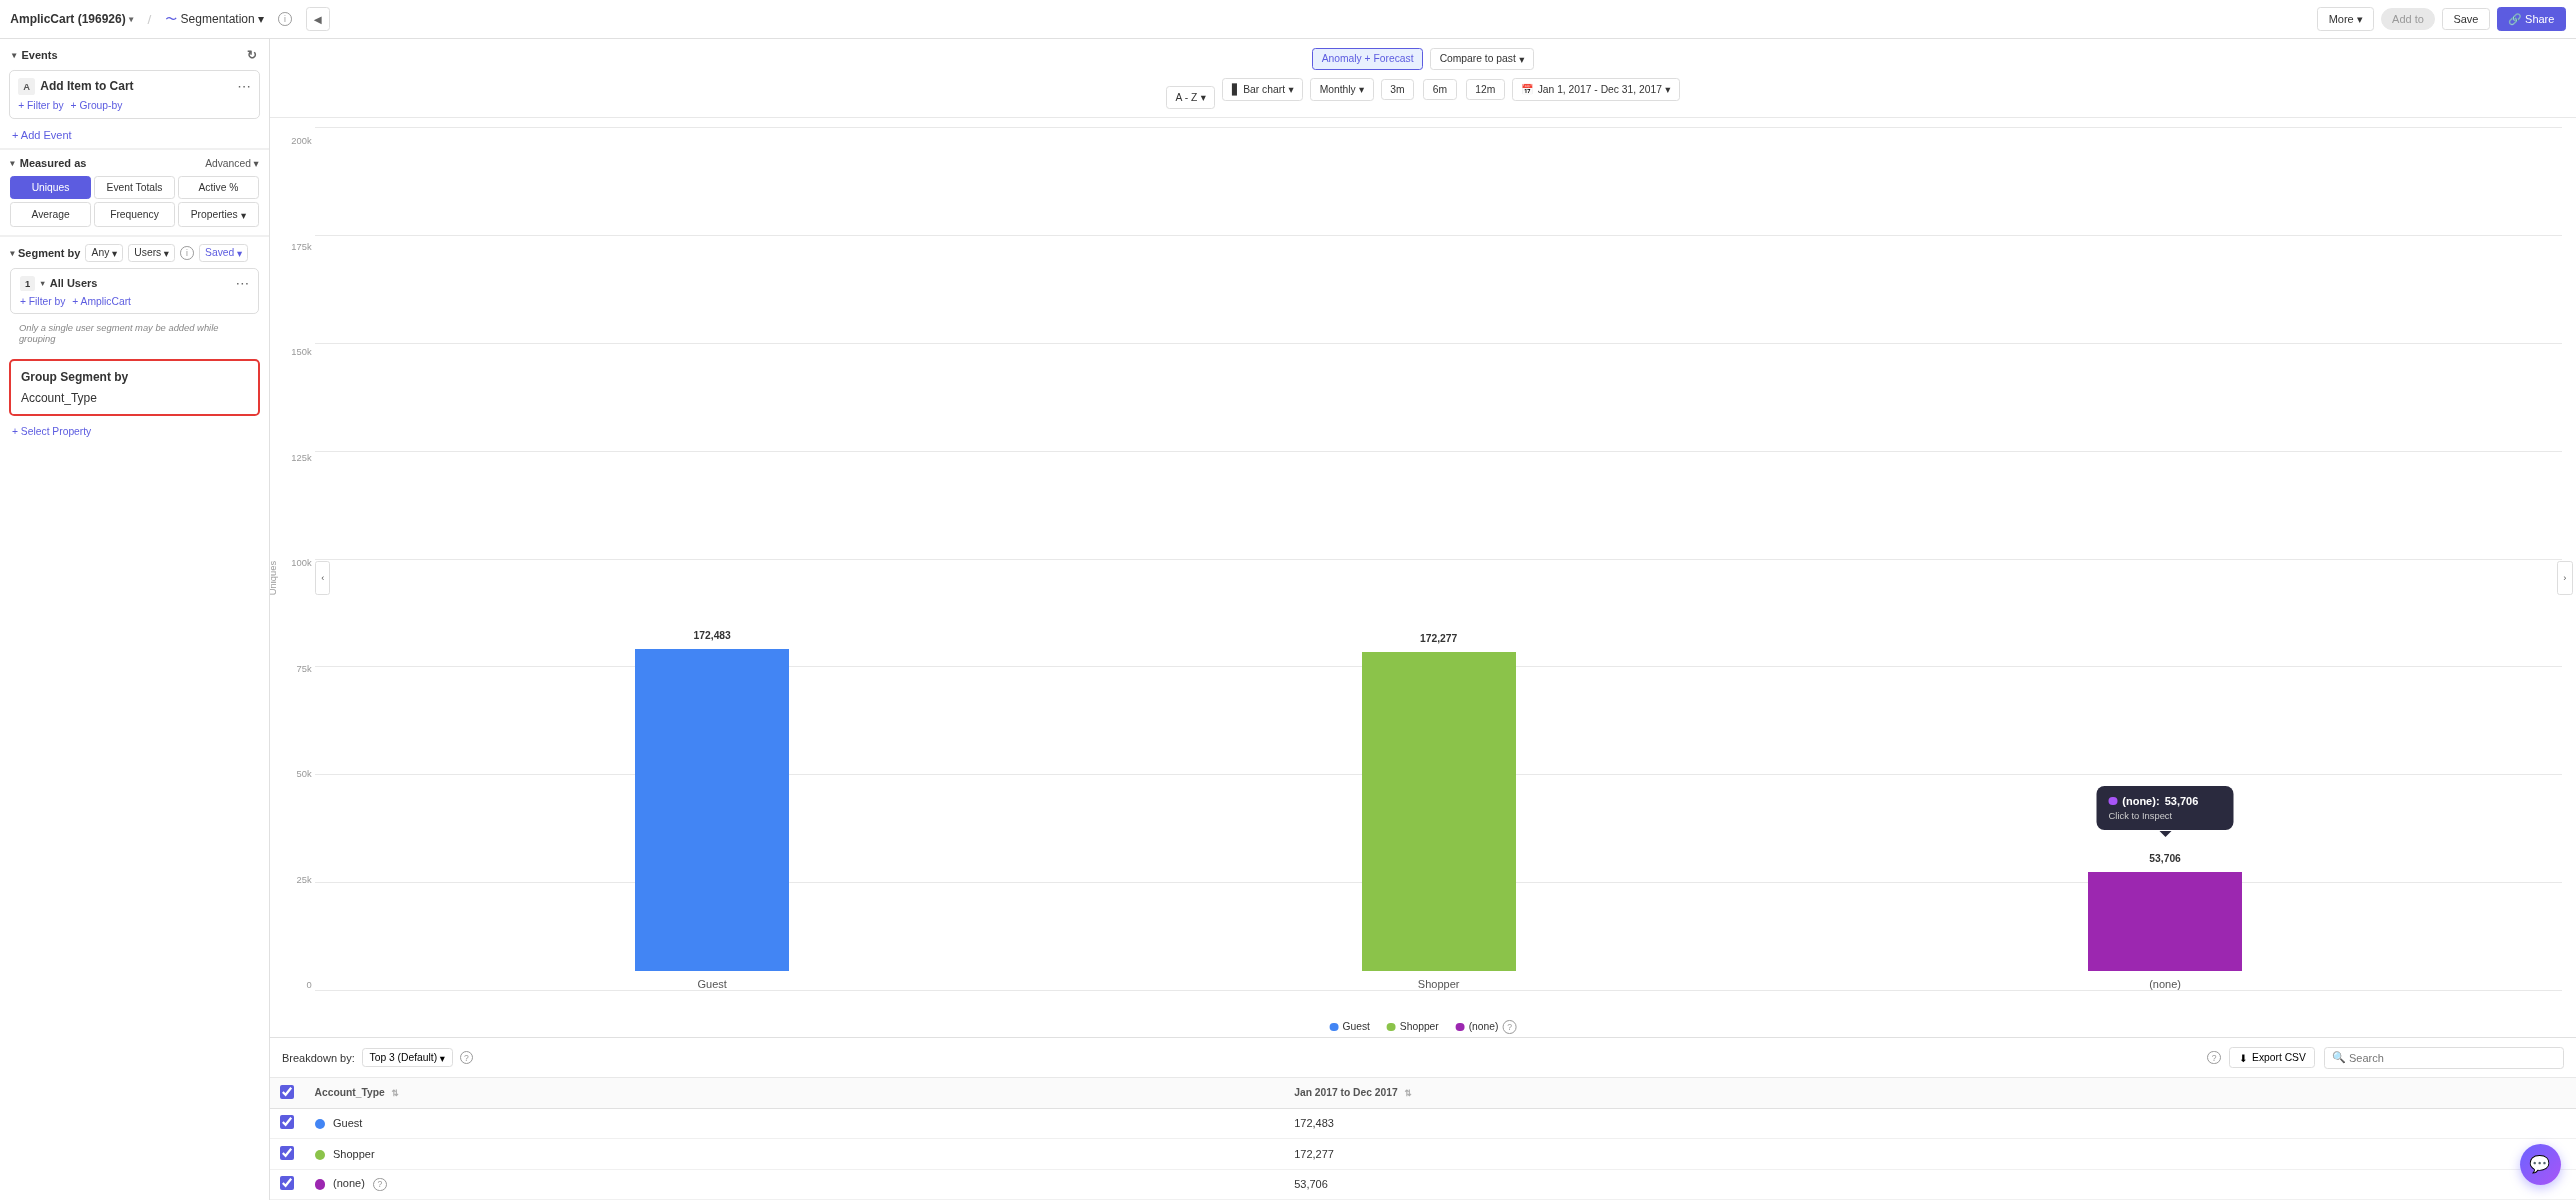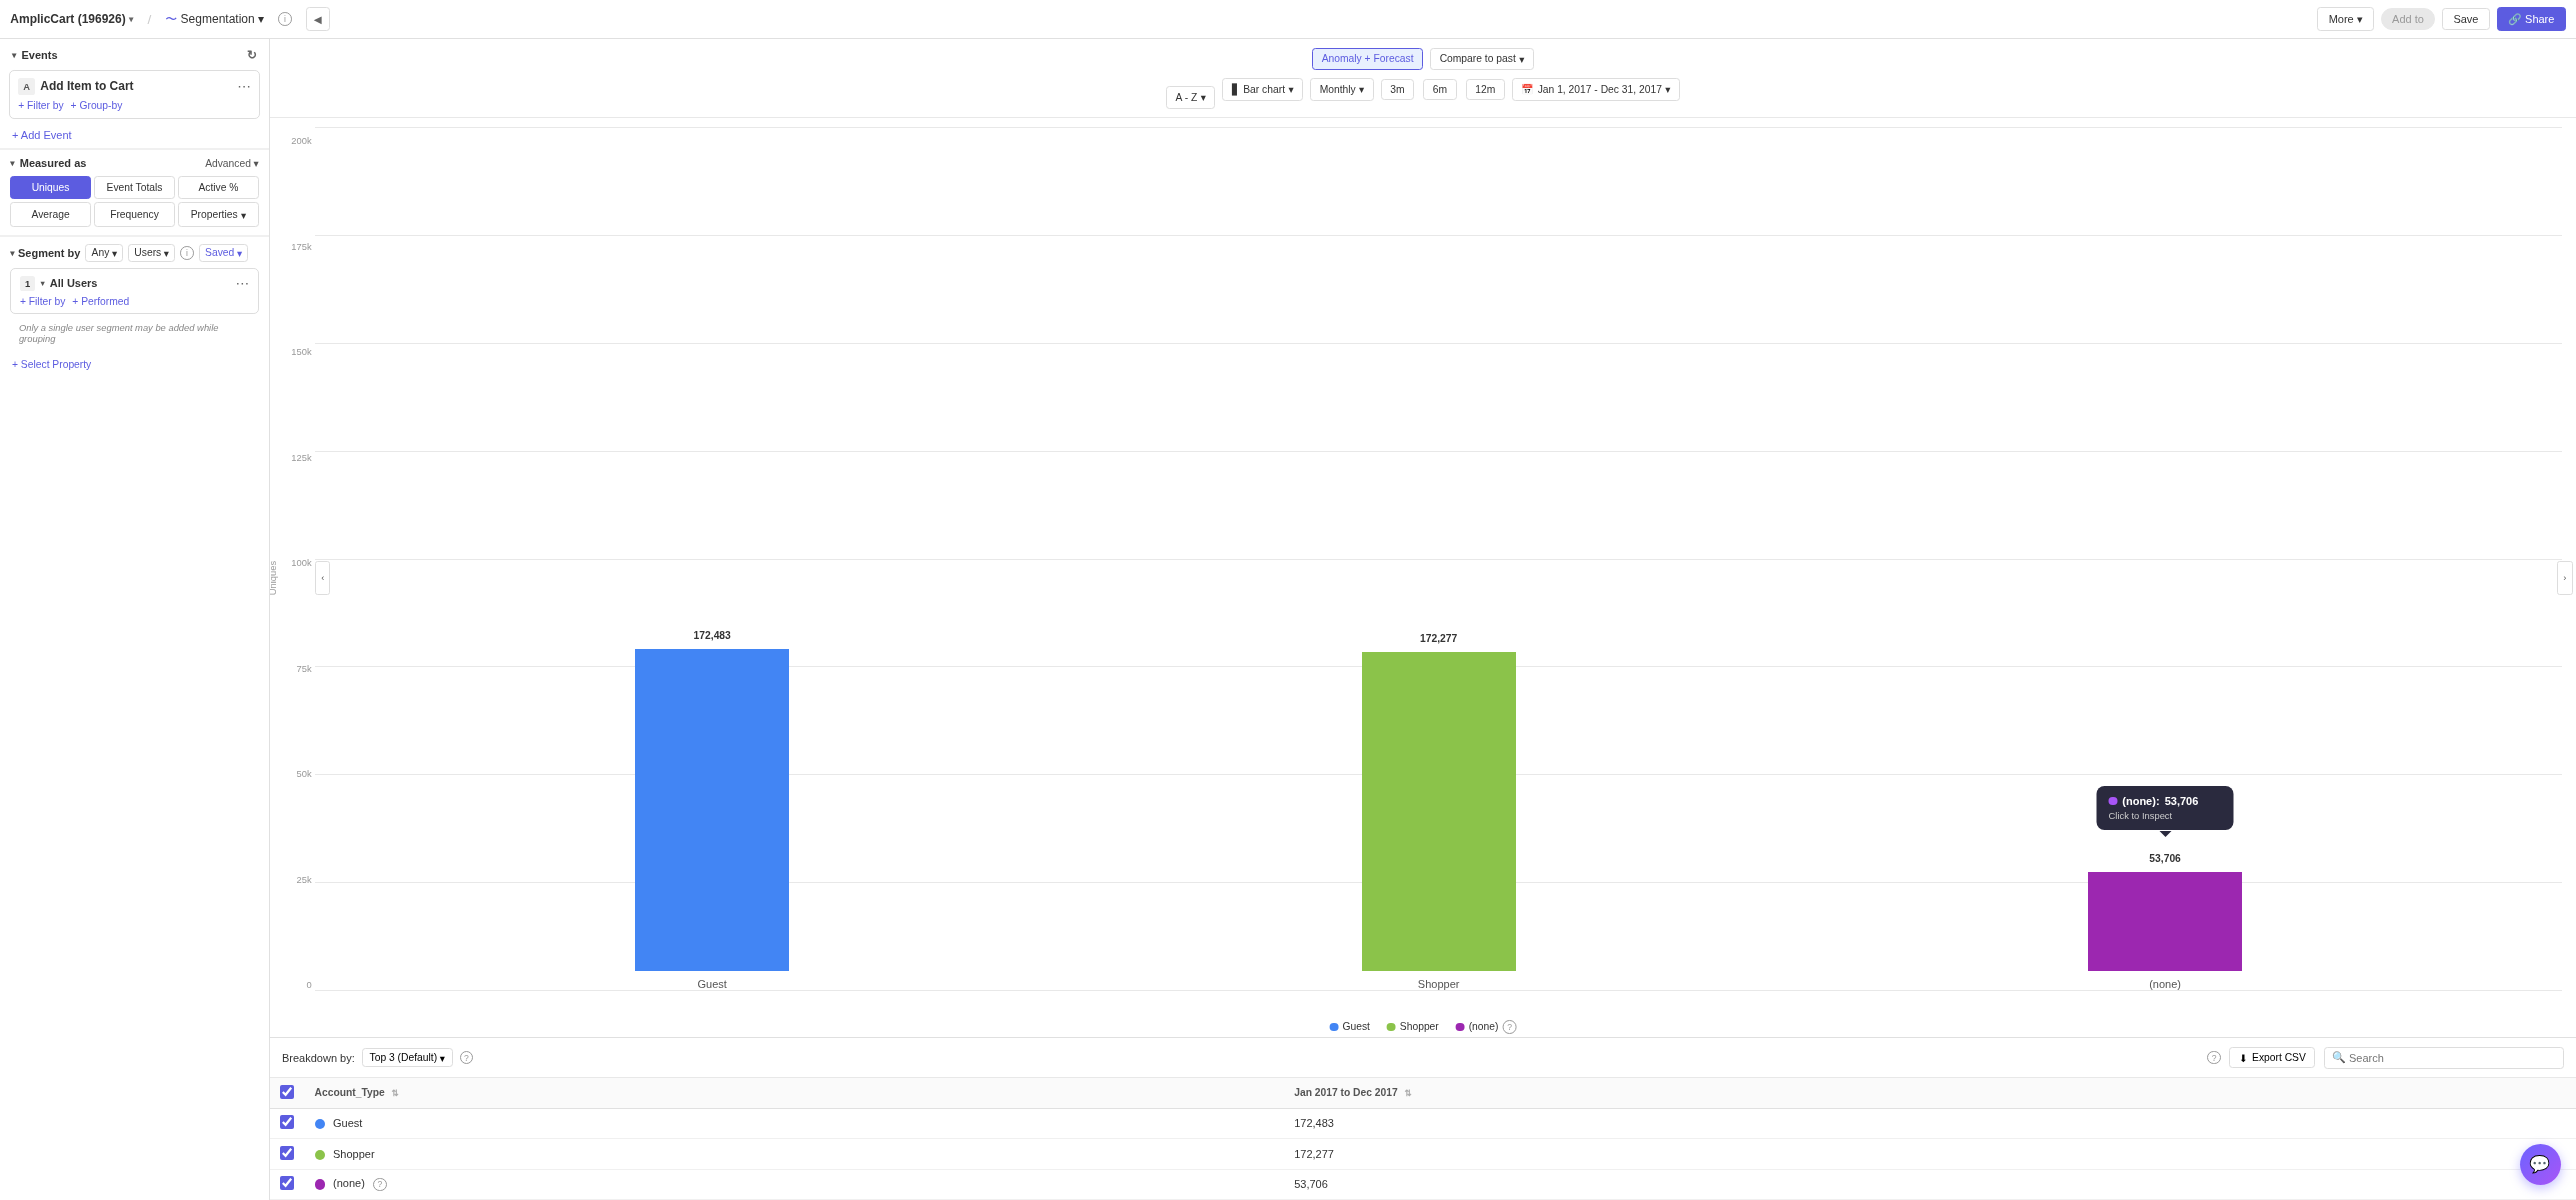--- a/index.html
+++ b/index.html
@@ -292,29 +292,33 @@
             <div class="seg-num">
               <span>1</span>
             </div>
             <span class="seg-caret">▾</span>
             <span class="seg-name">All Users</span>
           </div>
           <span style="cursor:pointer;font-size:13.7px;color:#666;">⋯</span>
         </div>
         <div class="seg-filter-btns">
           <span class="filter-link">+ Filter by</span>
-          <span class="filter-link">+ Performed</span>
+          <span class="filter-link">+ AmplicCart</span>
         </div>
       </div>
 
       <div class="warning-text">
         <span>Only a single user segment may be added while grouping</span>
       </div>
     </div>
 
+    <div class="group-segment-box">
+      <div class="group-segment-title">Group Segment by</div>
+      <div class="group-segment-value">Account_Type</div>
+    </div>
 
     <div class="select-property-btn">
       <span>+ Select Property</span>
     </div>
   </div>
 
   <div class="right-panel">
 
     <div class="chart-toolbar">
       <div class="chart-toolbar-left">

